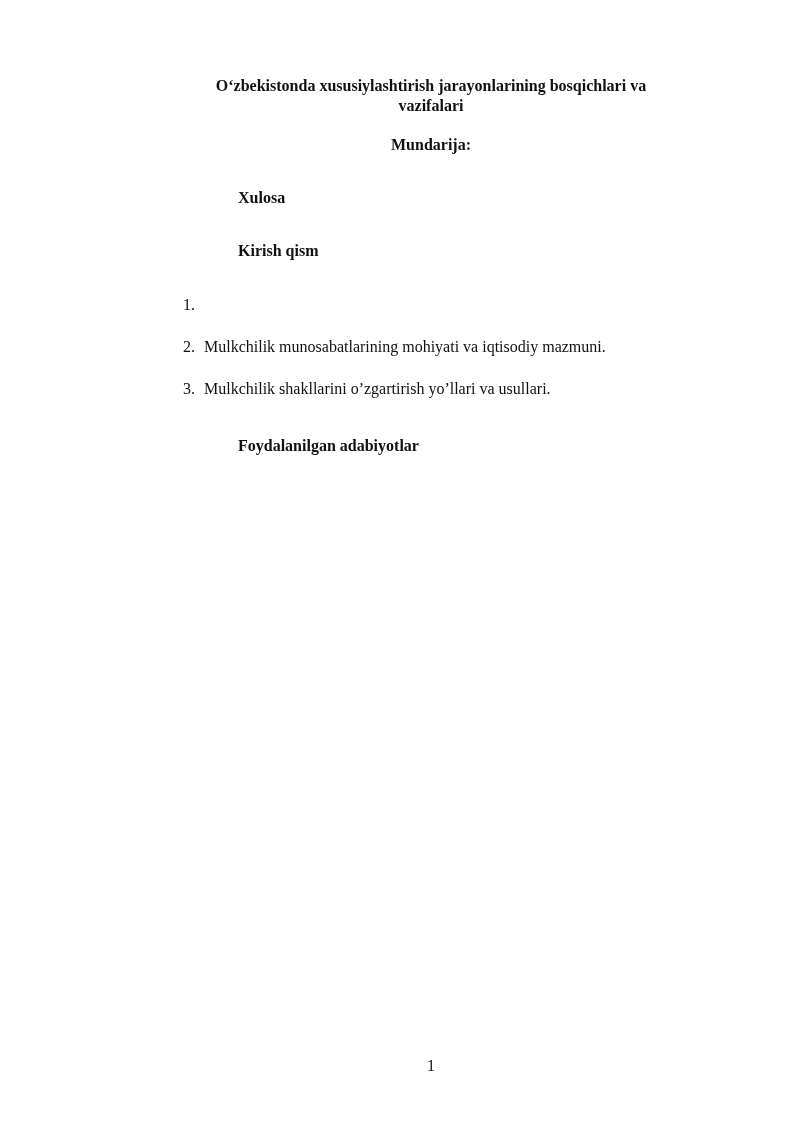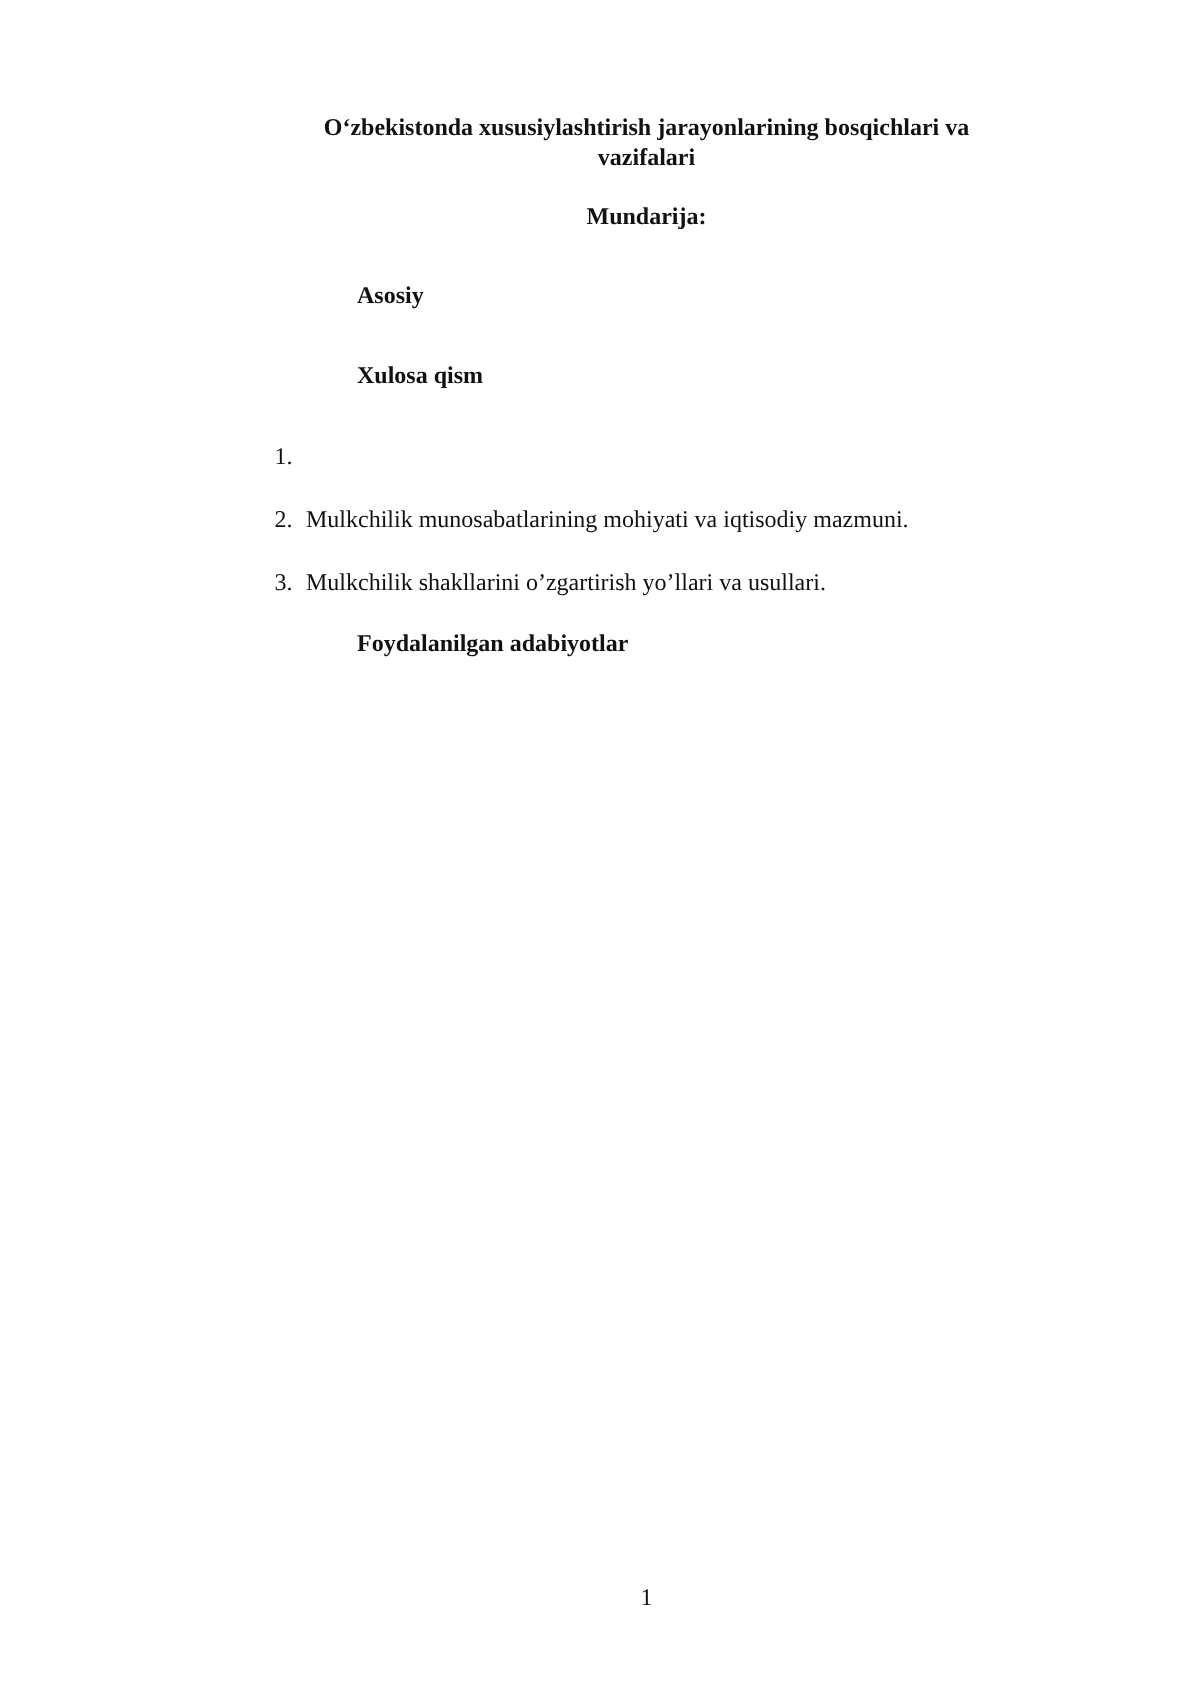--- a/index.html
+++ b/index.html
@@ -55,44 +55,44 @@
     margin-top: 0;
   }
   .toc-item .num {
     width: 21px;
     flex: 0 0 21px;
   }
   .section-heading.after-list {
     margin-top: 24px;
   }
   .section-heading.last {
-    margin-top: 20px;
+    margin-top: 36px;
   }
   .page-number {
     position: absolute;
     bottom: 55px;
     left: 107px;
     right: 45px;
     text-align: center;
     line-height: 20px;
     font-size: 16px;
   }
 </style>
 </head>
 <body>
 
 <div class="page">
 
   <h1 class="doc-title">O‘zbekistonda xususiylashtirish jarayonlarining bosqichlari va vazifalari</h1>
 
   <h2 class="toc-heading">Mundarija:</h2>
 
-  <p class="section-heading">Asosiy</p>
+  <p class="section-heading">Xulosa</p>
 
-  <p class="section-heading">Xulosa qism</p>
+  <p class="section-heading">Kirish qism</p>
 
   <ol class="toc-list">
     <li class="toc-item">
       <span class="num">1.</span>
     </li>
     <li class="toc-item">
       <span class="num">2.</span>
       <span class="txt">Mulkchilik munosabatlarining mohiyati va iqtisodiy mazmuni.</span>
     </li>
     <li class="toc-item">

